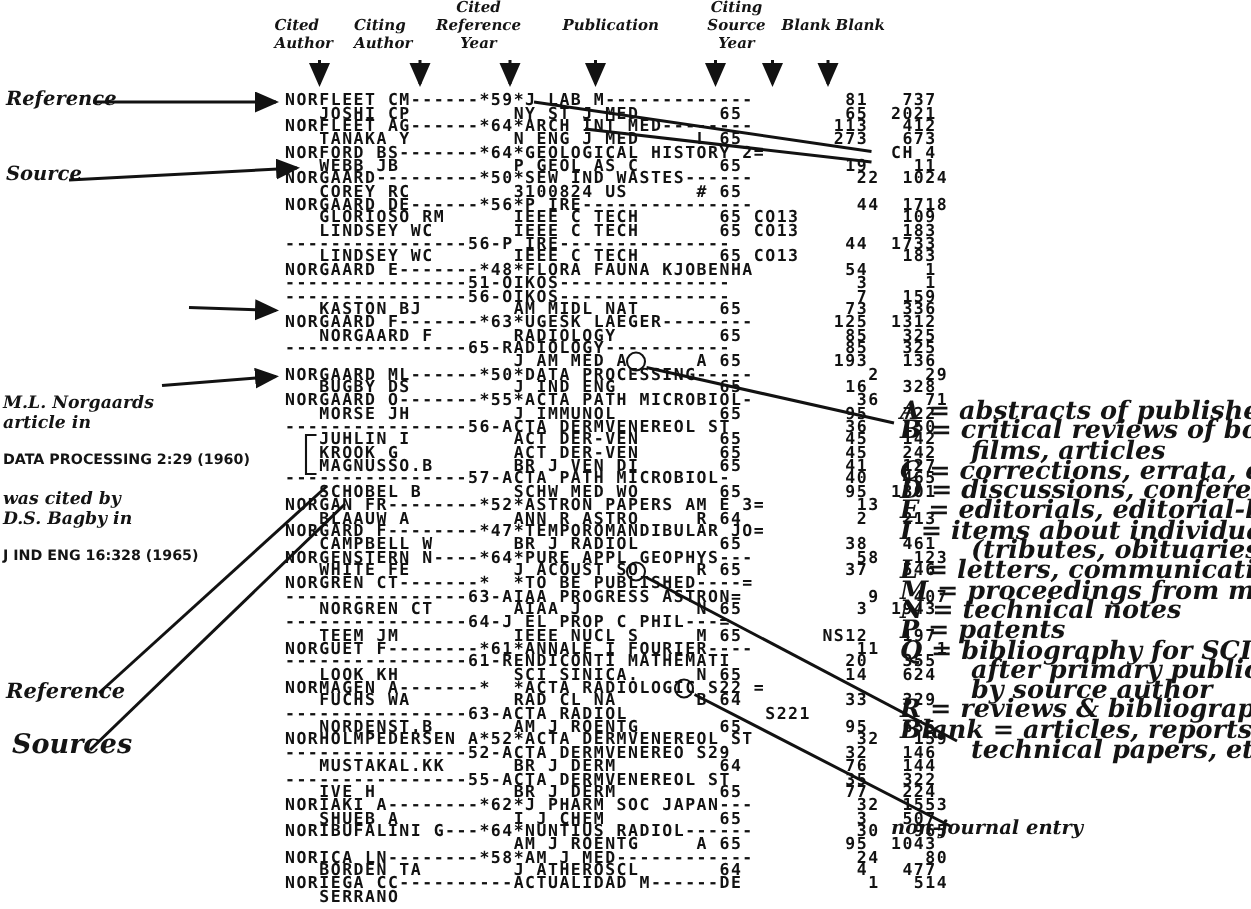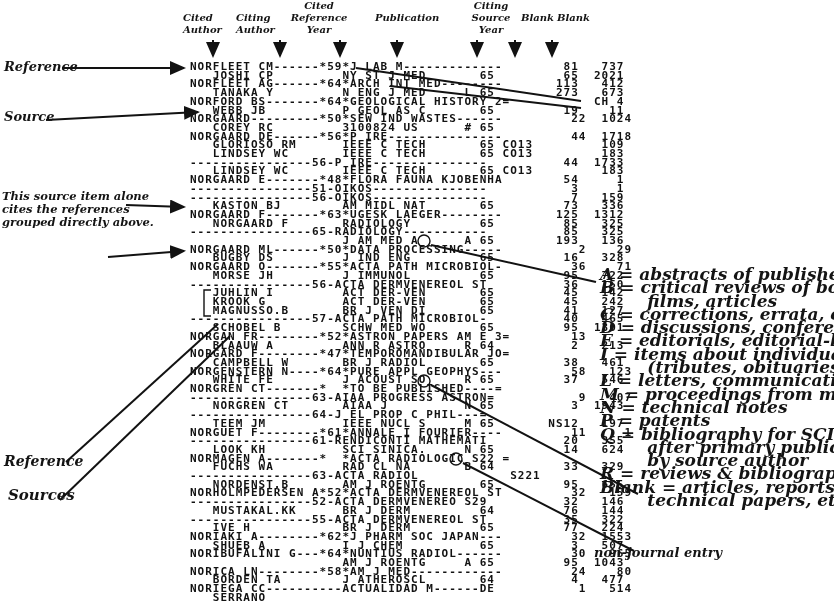--- a/index.html
+++ b/index.html
@@ -136,27 +136,32 @@
    SHUEB A          I J CHEM          65          3   507
 NORIBUFALINI G---*64*NUNTIUS RADIOL------         30   965
                     AM J ROENTG     A 65         95  1043
 NORICA LN--------*58*AM J MED------------         24    80
    BORDEN TA        J ATHEROSCL       64          4   477
 NORIEGA CC----------ACTUALIDAD M------DE           1   514
    SERRANO</pre>
 
   <div class="hw note-big" style="left:4px; top:60px;">Reference</div>
   <div class="hw note-big" style="left:4px; top:110px;">Source</div>
-  <div class="hw note" style="left:2px; top:190px;">This source item alone
-cites the references
-grouped directly above.</div>
-
+
+  <div class="hw note" style="left:2px; top:249px; width:180px;">
+    <div style="white-space:pre-line;">M.L. Norgaards
+article in</div>
+    <div class="note-print">DATA PROCESSING 2:29 (1960)</div>
+    <div style="white-space:pre-line;">was cited by
+D.S. Bagby in</div>
+    <div class="note-print">J IND ENG 16:328 (1965)</div>
+  </div>
 
   <div class="hw" style="left:4px; top:453px; font-size:14px;">Reference</div>
-  <div class="hw" style="left:8px; top:486px; font-size:15px;">Sources</div>
+  <div class="hw" style="left:8px; top:486px; font-size:18px;">Sources</div>
 
   <div class="hw codes-list" style="left:600px; top:268px;">A = abstracts of published items
 B = critical reviews of books,
         films, articles
 C = corrections, errata, etc.
 D = discussions, conference items
 E = editorials, editorial-like items
 I = items about individuals
         (tributes, obituaries, etc.)
 L = letters, communications, etc.

